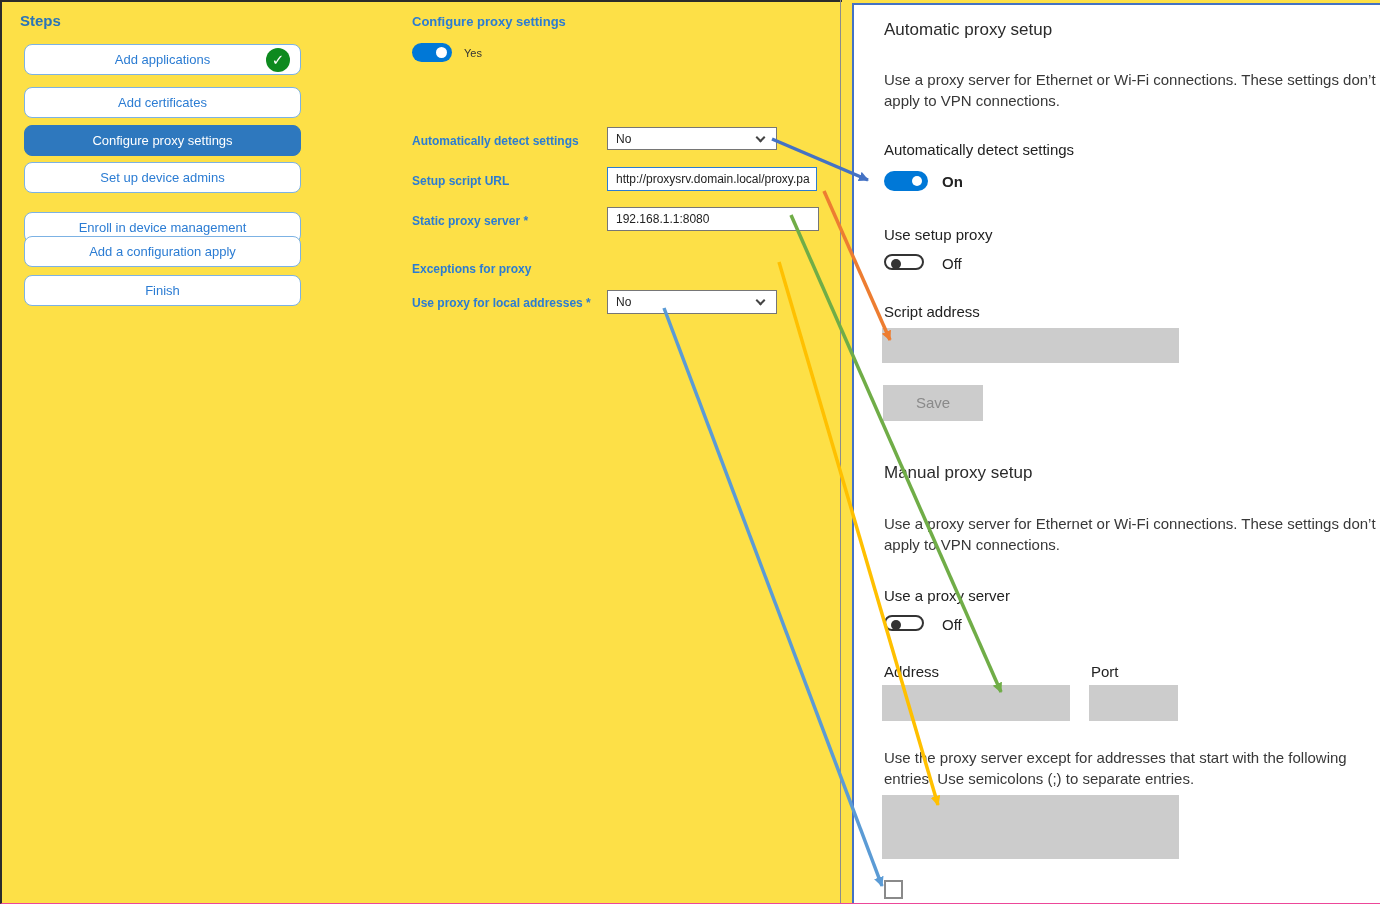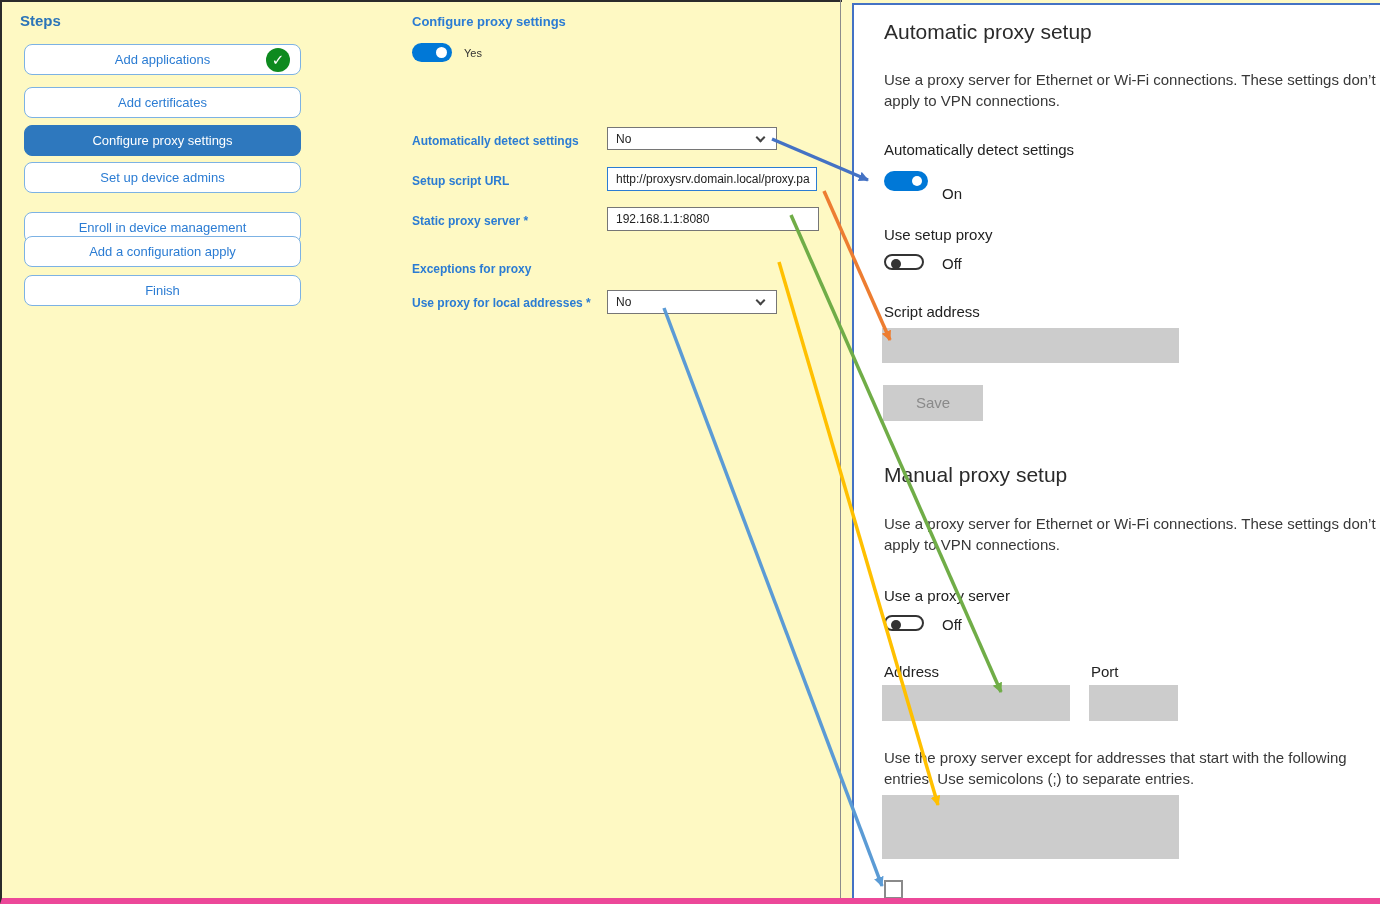--- a/index.html
+++ b/index.html
@@ -1,18 +1,18 @@
 <!DOCTYPE html>
 <html><head>
 <meta charset="utf-8">
 <style>
   * { margin:0; padding:0; box-sizing:border-box; }
   body { background:#fff; font-family:"Liberation Sans","DejaVu Sans",sans-serif; }
-  .page { position:relative; width:1380px; height:904px; background:#fef9c3; overflow:hidden;
-          border-left:2px solid #2b2b2b; border-bottom:6px solid #ec4899; }
+  .page { position:relative; width:1380px; height:904px; background:#fde047; overflow:hidden;
+          border-left:2px solid #2b2b2b; border-bottom:1px solid #ec4899; }
   .top-edge { position:absolute; left:0; top:0; width:840px; height:2px; background:#2b2b2b; }
 
   
   .steps-title { position:absolute; left:18px; top:12px; font-size:15px; font-weight:bold; color:#2b74b8; }
   .step-btn { position:absolute; left:22px; width:277px; height:31px; border:1px solid #7cb2e4;
               border-radius:8px; background:#fff; color:#2b7cd3; font-size:13px; text-align:center;
               line-height:29px; cursor:pointer; }
   .step-btn.selected { background:#2e78be; border-color:#2e78be; color:#fff; }
   .check-circle { position:absolute; right:10px; top:3px; width:24px; height:24px; border-radius:50%;
                   background:#0e8a1f; color:#fff; font-size:15px; line-height:24px; text-align:center; }
@@ -28,21 +28,21 @@
   .f-control { position:absolute; left:605px; background:#fff; border:1px solid #767676; font-size:12px;
                color:#222; padding-left:8px; display:flex; align-items:center; }
   .f-control.focused { border:1px solid #2b7cd3; }
   .chev { position:absolute; right:12px; top:6px; width:7px; height:7px; border-right:2px solid #444;
           border-bottom:2px solid #444; transform:rotate(45deg); }
 
   
   .divider { position:absolute; left:838px; top:0; width:1px; height:904px; background:#8c8c8c; }
   .settings-panel { position:absolute; left:850px; top:3px; width:548px; height:901px;
                     border-top:2px solid #4472c4; border-left:2px solid #4472c4; background:#fff; overflow:hidden; }
-  .p-h1 { position:absolute; left:30px; font-size:21px; font-weight:400; color:#2b2b2b; }
+  .p-h1 { position:absolute; left:30px; font-size:17px; font-weight:400; color:#2b2b2b; }
   .p-desc { position:absolute; left:30px; font-size:15px; line-height:21px; color:#383838; }
   .p-label { position:absolute; left:30px; font-size:15px; color:#222; }
   .t-state { position:absolute; font-size:15px; color:#222; }
   .toggle.w10-on { width:44px; height:20px; background:#0078d7; }
   .toggle.w10-on .knob { width:10px; height:10px; background:#fff; right:6px; top:5px; }
   .toggle.w10-off { width:40px; height:16px; background:#fff; border:2px solid #333; border-radius:10px; }
   .toggle.w10-off .knob { width:10px; height:10px; background:#333; left:5px; top:3px; }
   .gray-box { position:absolute; background:#cccccc; }
   .save-btn { position:absolute; background:#cccccc; color:#8a8a8a; font-size:15px; text-align:center; cursor:pointer; }
   .w-checkbox { position:absolute; width:19px; height:19px; border:2px solid #8a8a8a; background:#fff; }
@@ -115,21 +115,21 @@
   <div class="divider"></div>
 
   <div class="settings-panel">
     <div class="p-h1" style="top:15px;">Automatic proxy setup</div>
     <div class="p-desc" style="top:64px; width:520px;">Use a proxy server for Ethernet or Wi-Fi connections. These settings don’t apply to VPN connections.</div>
 
     <div class="p-label" style="top:136px;">Automatically detect settings</div>
     <div class="toggle w10-on" style="left:30px; top:166px;">
       <div class="knob"></div>
     </div>
-    <div class="t-state" style="left:88px; top:180px;">On</div>
+    <div class="t-state" style="left:88px; top:168px;font-weight:bold;">On</div>
 
     <div class="p-label" style="top:221px;">Use setup proxy</div>
     <div class="toggle w10-off" style="left:30px; top:249px;">
       <div class="knob"></div>
     </div>
     <div class="t-state" style="left:88px; top:250px;">Off</div>
 
     <div class="p-label" style="top:298px;">Script address</div>
     <div class="gray-box" style="left:28px; top:323px; width:297px; height:35px;"></div>
 

